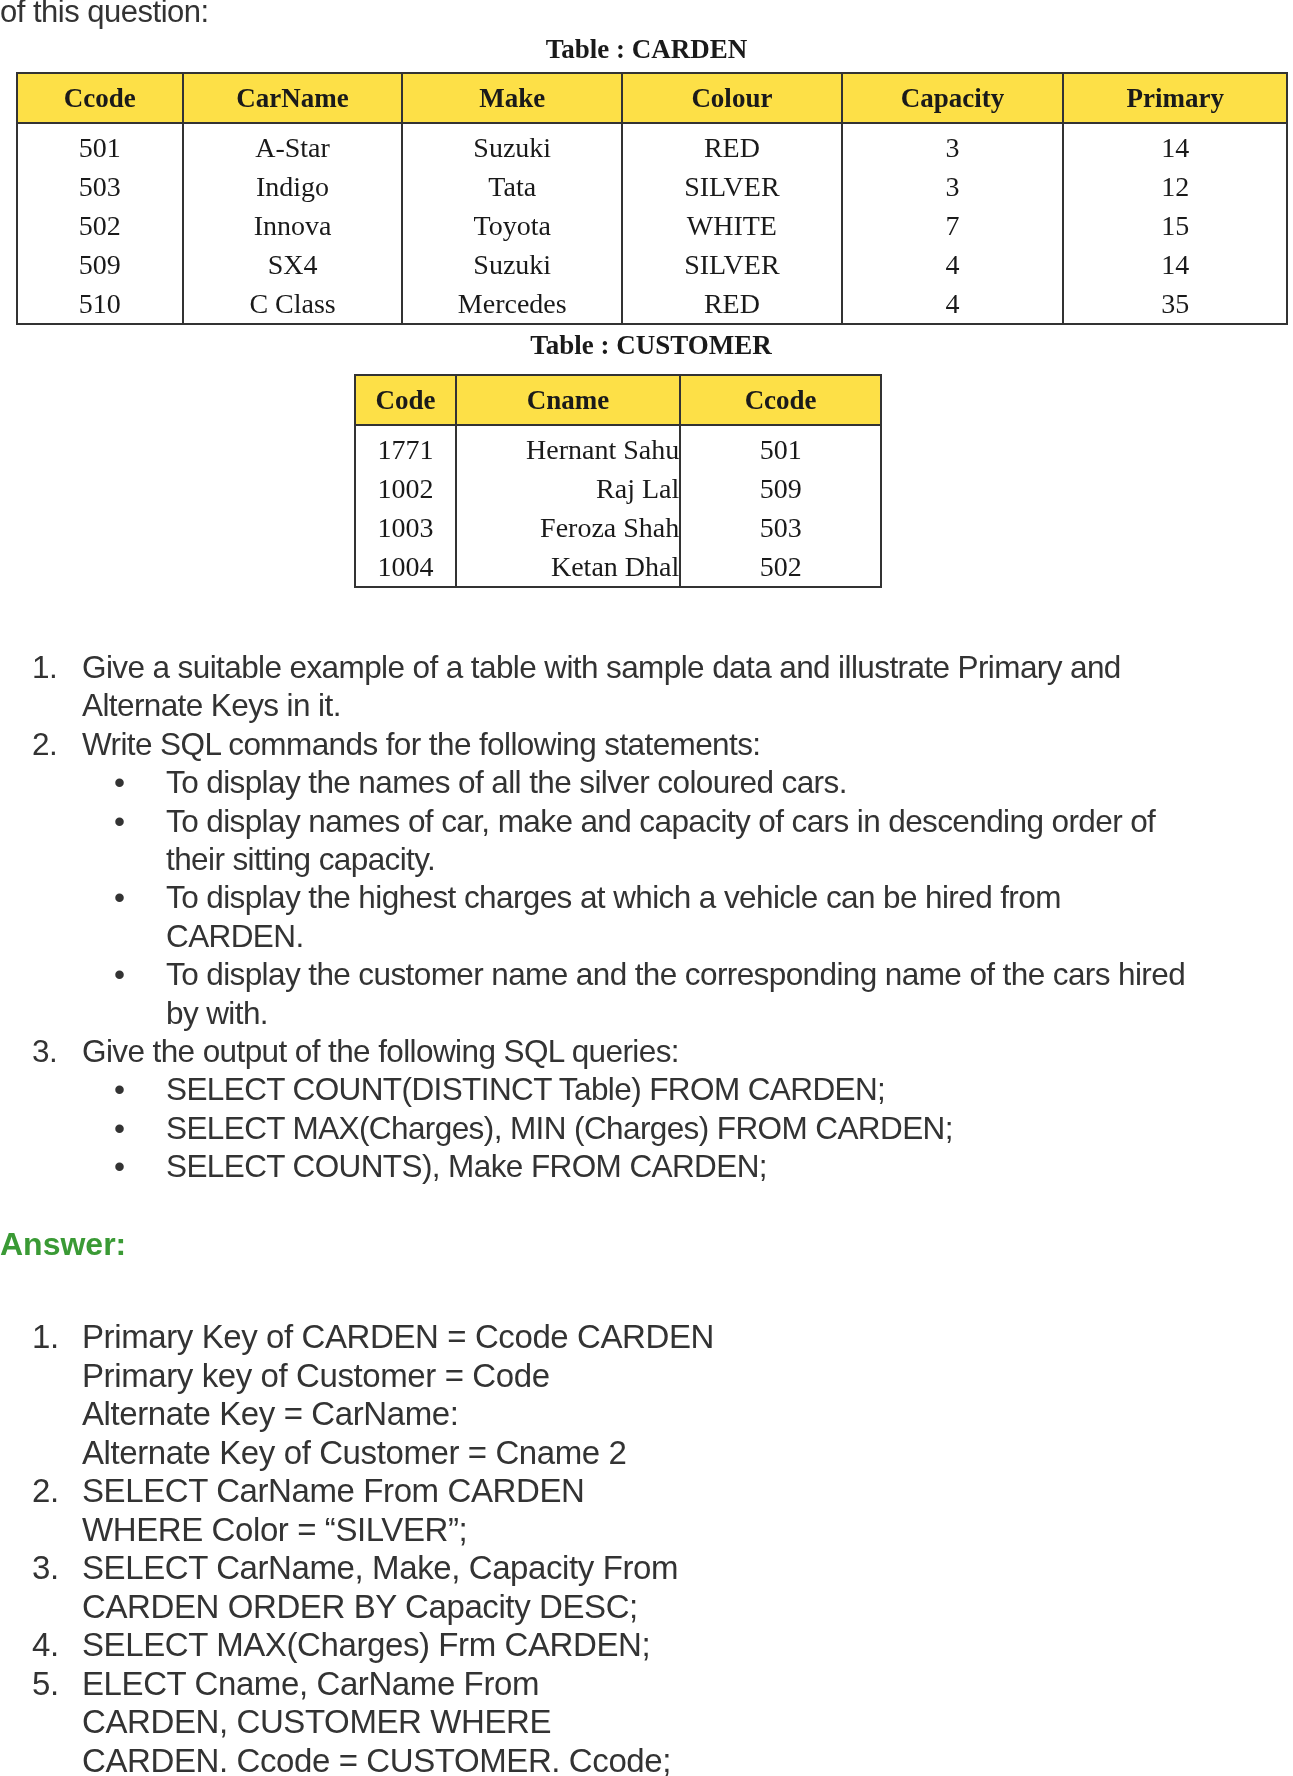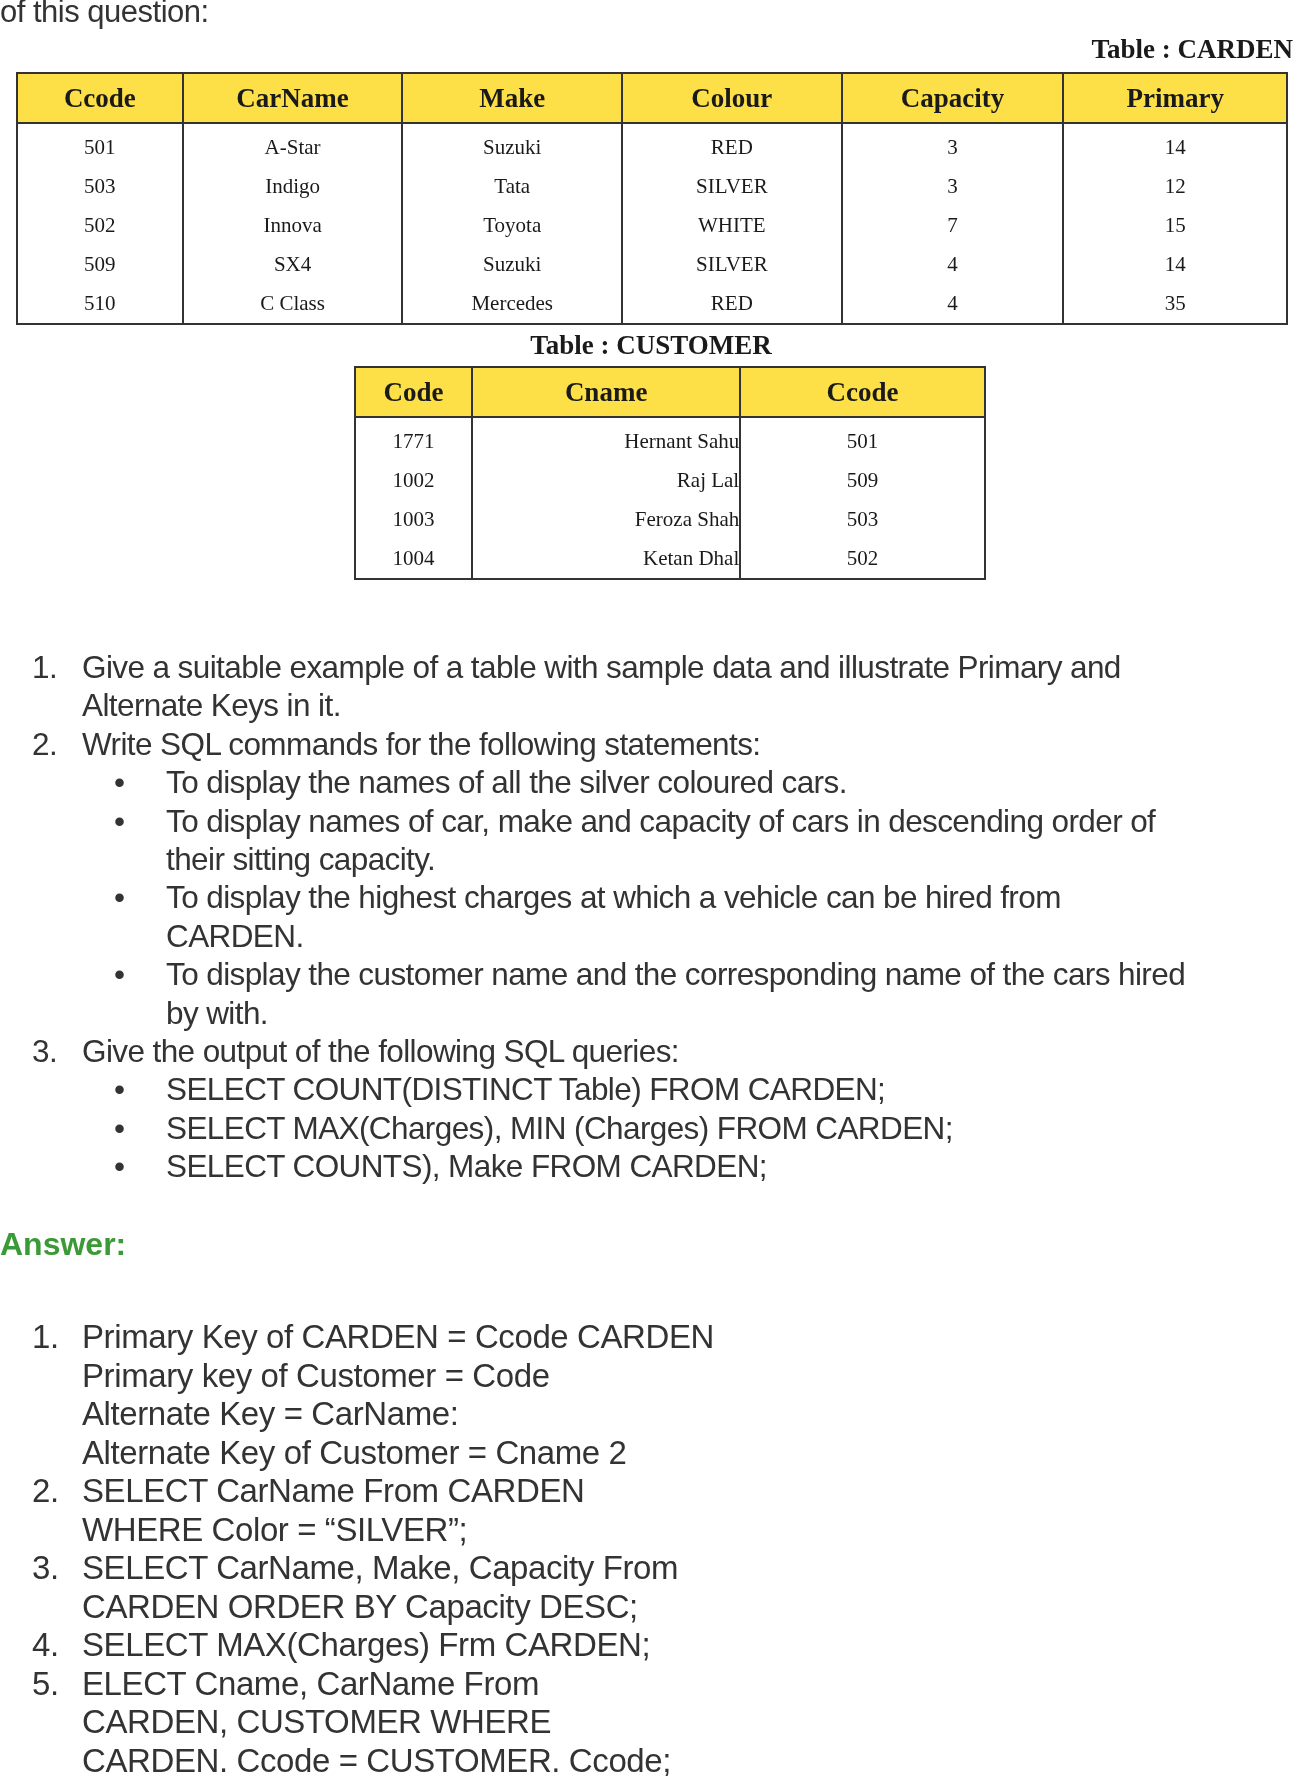--- a/index.html
+++ b/index.html
@@ -2,41 +2,41 @@
 <html><head>
 <meta charset="utf-8">
 <style>
   html, body { margin:0; padding:0; background:#ffffff; }
   body { width:1293px; height:1776px; position:relative; overflow:hidden; color:#333333;
          font-family:"Liberation Sans", sans-serif; }
   .intro { position:absolute; left:0; top:-6px; font-size:31px; color:#333; letter-spacing:-0.5px; }
   .caption { position:absolute; font-family:"Liberation Serif", serif; font-weight:bold; font-size:27px; color:#1a1a1a; text-align:center; }
   table.dbt { position:absolute; border-collapse:collapse; font-family:"Liberation Serif", serif; color:#1a1a1a; }
   table.dbt th { background:#fde047; font-weight:bold; font-size:27px; border:2px solid #333; height:48px; padding:0; }
-  table.dbt td { font-size:21px; text-align:center; border-left:2px solid #333; border-right:2px solid #333; padding:0; height:39px; line-height:39px; }
+  table.dbt td { font-size:28px; text-align:center; border-left:2px solid #333; border-right:2px solid #333; padding:0; height:39px; line-height:39px; }
   table.dbt tbody tr:first-child td { padding-top:4px; }
   table.dbt tbody tr:last-child td { border-bottom:2px solid #333; }
   table.dbt td.left { text-align:right; padding-left:12px; }
   .qlist { position:absolute; left:0; top:648px; width:1293px; font-size:31.5px; line-height:38.4px; color:#333; letter-spacing:-0.6px; }
   .row { position:relative; }
   .num { position:absolute; left:32px; width:40px; }
   .txt { margin-left:82px; }
   .bul { position:absolute; left:114px; }
   .btxt { margin-left:166px; }
   .answer-label { position:absolute; left:0; top:1226px; font-size:32px; font-weight:bold; color:#3a9a35; }
   .alist { position:absolute; left:0; top:1318px; width:1293px; font-size:33px; line-height:38.5px; color:#333; letter-spacing:-0.4px; }
   .alist .num { left:32px; }
   .alist .txt { margin-left:82px; }
 </style>
 </head>
 <body>
 
 <div class="intro">of this question:</div>
 
-<div class="caption" style="left:0; width:1293px; top:34px;text-align:right;">Table : CARDEN</div>
+<div class="caption" style="left:0; width:1293px; top:34px;">Table : CARDEN</div>
 <table class="dbt" style="left:16px; top:72px; width:1272px;">
   <colgroup>
     <col style="width:166px">
       <col style="width:220px">
       <col style="width:220px">
     <col style="width:220px">
       <col style="width:222px">
       <col style="width:224px">
   </colgroup>
   <thead>
@@ -87,21 +87,21 @@
       <td>C Class</td>
       <td>Mercedes</td>
       <td>RED</td>
       <td>4</td>
       <td>35</td>
     </tr>
   </tbody>
 </table>
 
 <div class="caption" style="left:355px; width:592px; top:330px;">Table : CUSTOMER</div>
-<table class="dbt" style="left:354px; top:366px; width:632px;">
+<table class="dbt" style="left:354px; top:374px; width:528px;">
   <colgroup>
     <col style="width:110px">
       <col style="width:252px">
       <col style="width:230px">
   </colgroup>
   <thead>
     <tr>
       <th>Code</th>
       <th>Cname</th>
       <th>Ccode</th>

